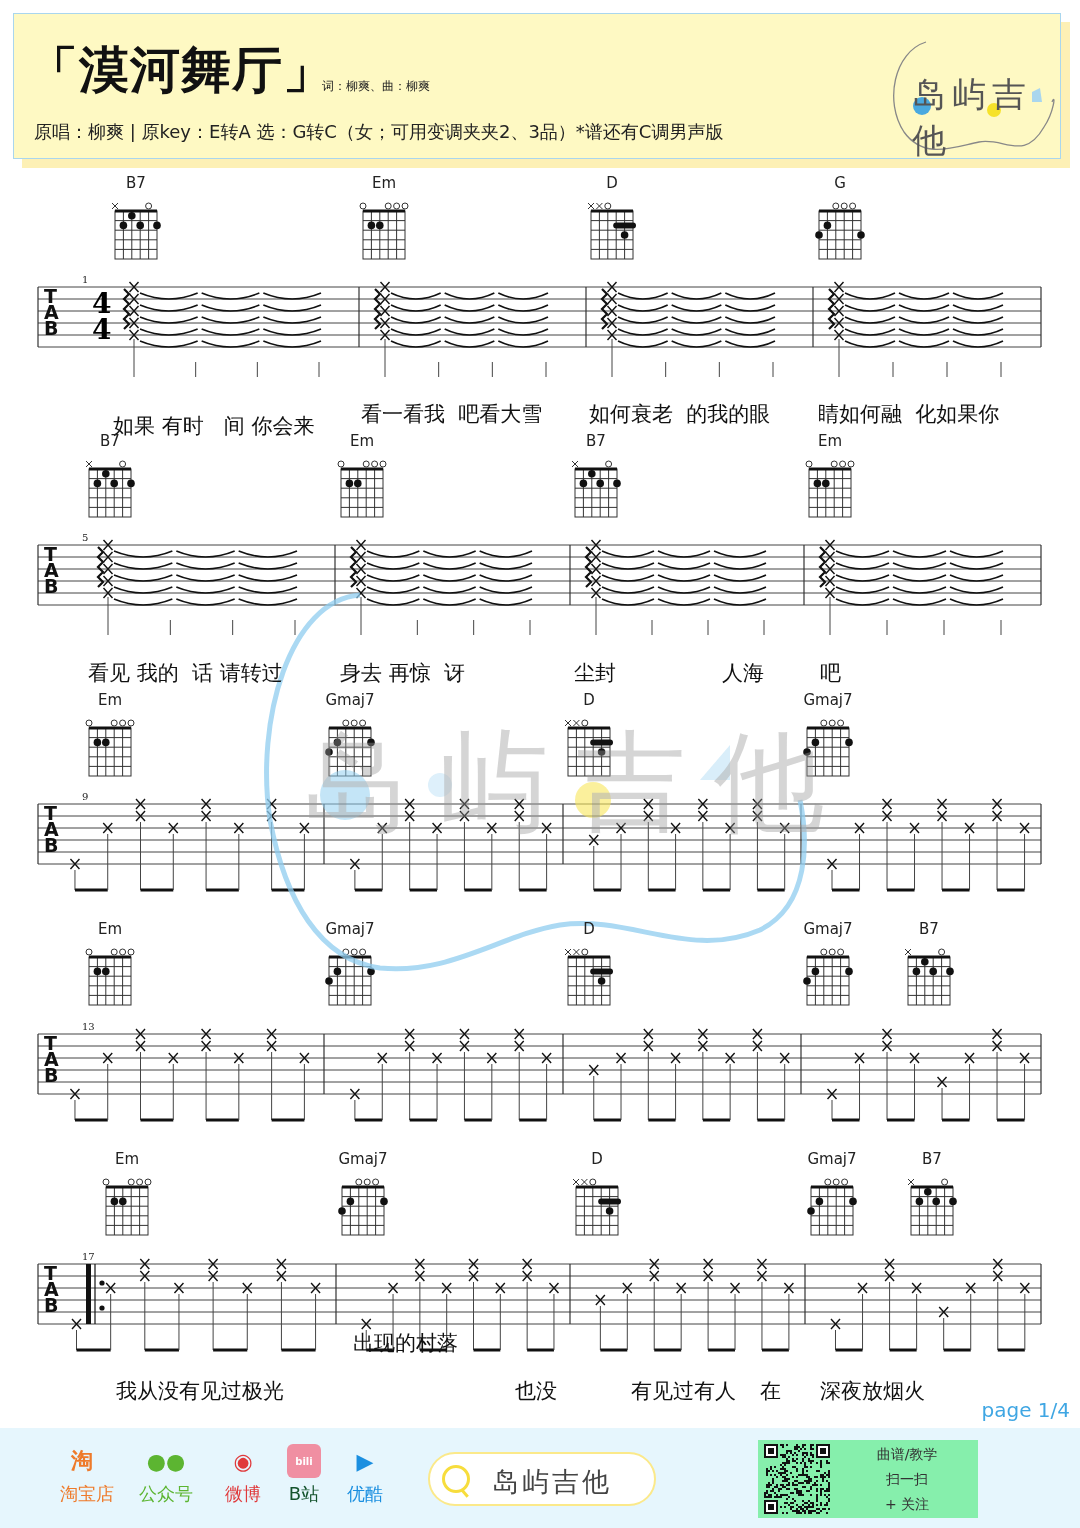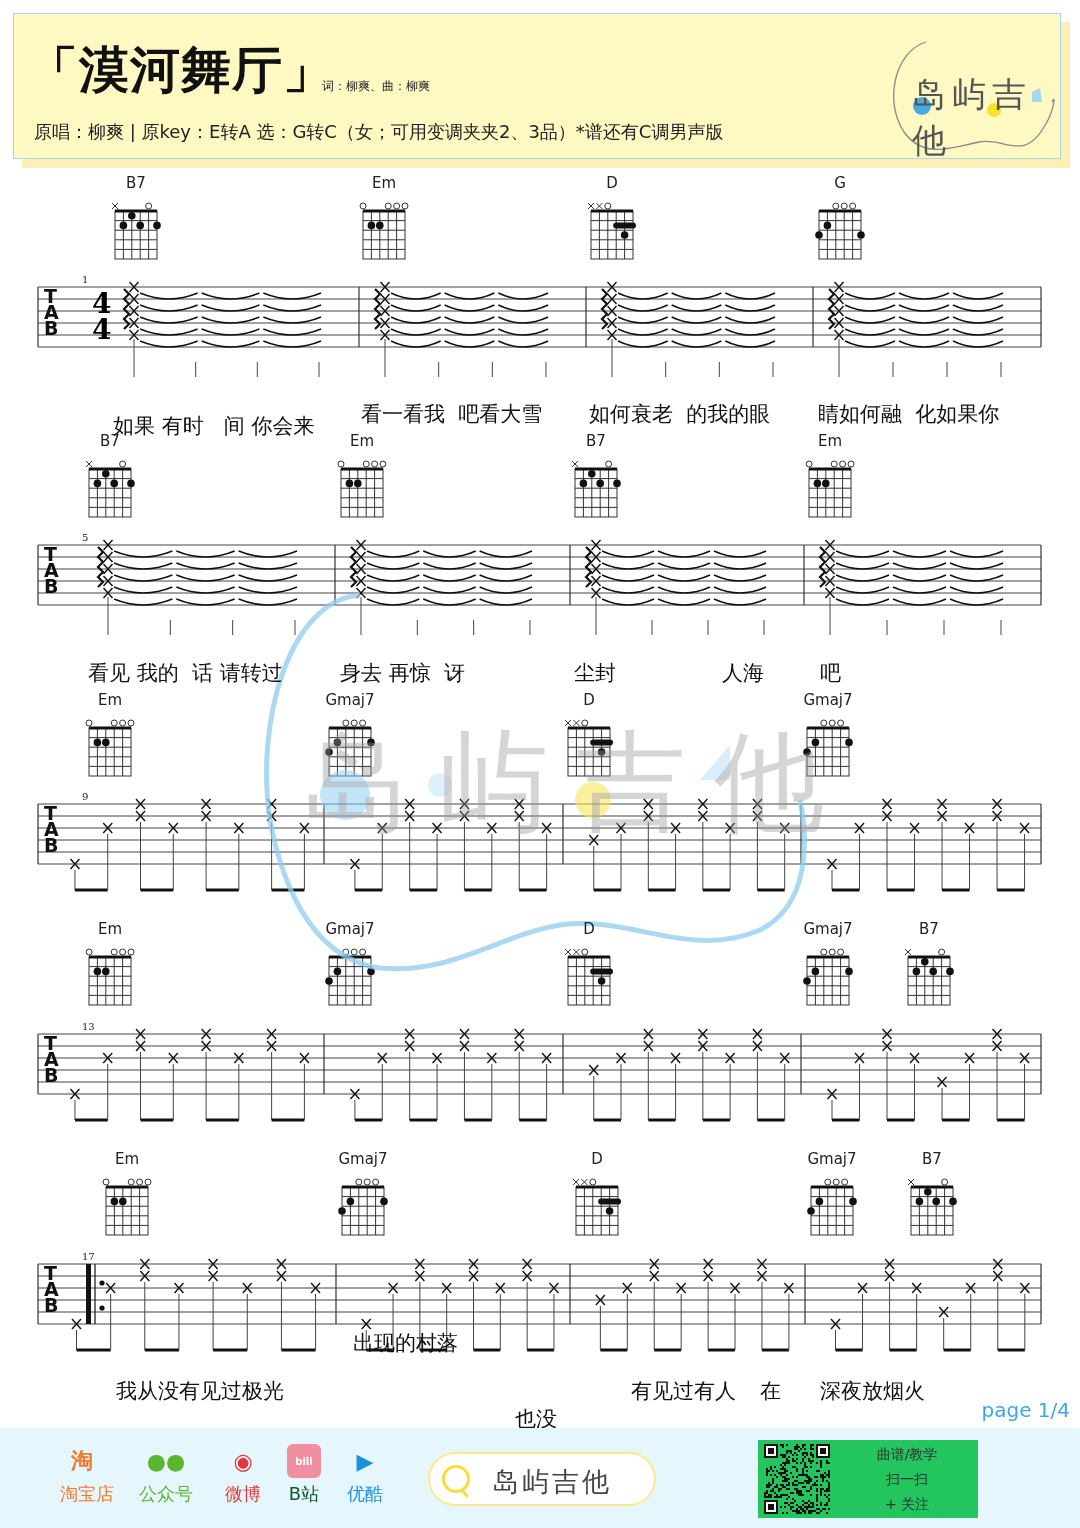--- a/index.html
+++ b/index.html
@@ -16,21 +16,21 @@
   .chord-name{position:absolute;font-size:15px;color:#222;transform:translateX(-50%);}
   .page-num{position:absolute;right:10px;top:1398px;font-size:20px;color:#3fa6e3;}
   .footer{position:absolute;left:0;top:1428px;width:1080px;height:100px;background:#e6f6fd;}
   .social{position:absolute;top:16px;width:64px;text-align:center;cursor:pointer;}
   .social .ic{width:34px;height:34px;margin:0 auto 4px auto;display:flex;align-items:center;justify-content:center;border-radius:6px;font-size:22px;font-weight:bold;}
   .social .lbl{font-size:18px;}
   .search{position:absolute;left:428px;top:24px;width:228px;height:54px;border:2px solid #fbe98a;border-radius:28px;background:#fff;box-sizing:border-box;}
   .search .q{position:absolute;left:12px;top:11px;width:22px;height:22px;border:3px solid #f7dd3c;border-radius:50%;}
   .search .q:after{content:"";position:absolute;left:18px;top:20px;width:3px;height:10px;background:#f7dd3c;transform:rotate(-40deg);}
   .search .txt{position:absolute;left:62px;top:10px;font-size:27px;color:#444;letter-spacing:3px;}
-  .qr-box{position:absolute;left:758px;top:12px;width:220px;height:78px;background:#22c55e;}
+  .qr-box{position:absolute;left:758px;top:12px;width:220px;height:78px;background:#86efac;}
   .qr{position:absolute;left:6px;top:4px;width:66px;height:70px;}
   .qr-text{position:absolute;left:84px;top:2px;width:130px;text-align:center;font-size:14px;line-height:25px;color:#333;}
 </style>
 </head>
 <body>
 
 <div class="header-shadow"></div>
 <div class="header">
   <div class="title">「漠河舞厅」</div>
   <div class="credits">词：柳爽、曲：柳爽</div>
@@ -1040,21 +1040,21 @@
     <div class="chord-name" style="left: 589px; top: 920px;">D</div>
     <div class="chord-name" style="left: 828px; top: 920px;">Gmaj7</div>
     <div class="chord-name" style="left: 929px; top: 920px;">B7</div>
     <div class="chord-name" style="left: 127px; top: 1150px;">Em</div>
     <div class="chord-name" style="left: 363px; top: 1150px;">Gmaj7</div>
     <div class="chord-name" style="left: 597px; top: 1150px;">D</div>
     <div class="chord-name" style="left: 832px; top: 1150px;">Gmaj7</div>
     <div class="chord-name" style="left: 932px; top: 1150px;">B7</div>
     <div class="lyric-line" style="left: 116px; top: 1377px;">我从没有见过极光</div>
     <div class="lyric-line" style="left: 353px; top: 1329px;">出现的村落</div>
-    <div class="lyric-line" style="left: 515px; top: 1377px; margin-top: 28px;">也没</div>
+    <div class="lyric-line" style="left: 515px; top: 1377px;">也没</div>
     <div class="lyric-line" style="left: 586px; top: 1377px; margin-left: 45px;">有见过有人</div>
     <div class="lyric-line" style="left: 760px; top: 1377px;">在</div>
     <div class="lyric-line" style="left: 820px; top: 1377px;">深夜放烟火</div>
   </div>
 
 <div class="page-num">page 1/4</div>
 
 <div class="footer">
   <div id="social-row">
       <div class="social" style="left: 50px;">

